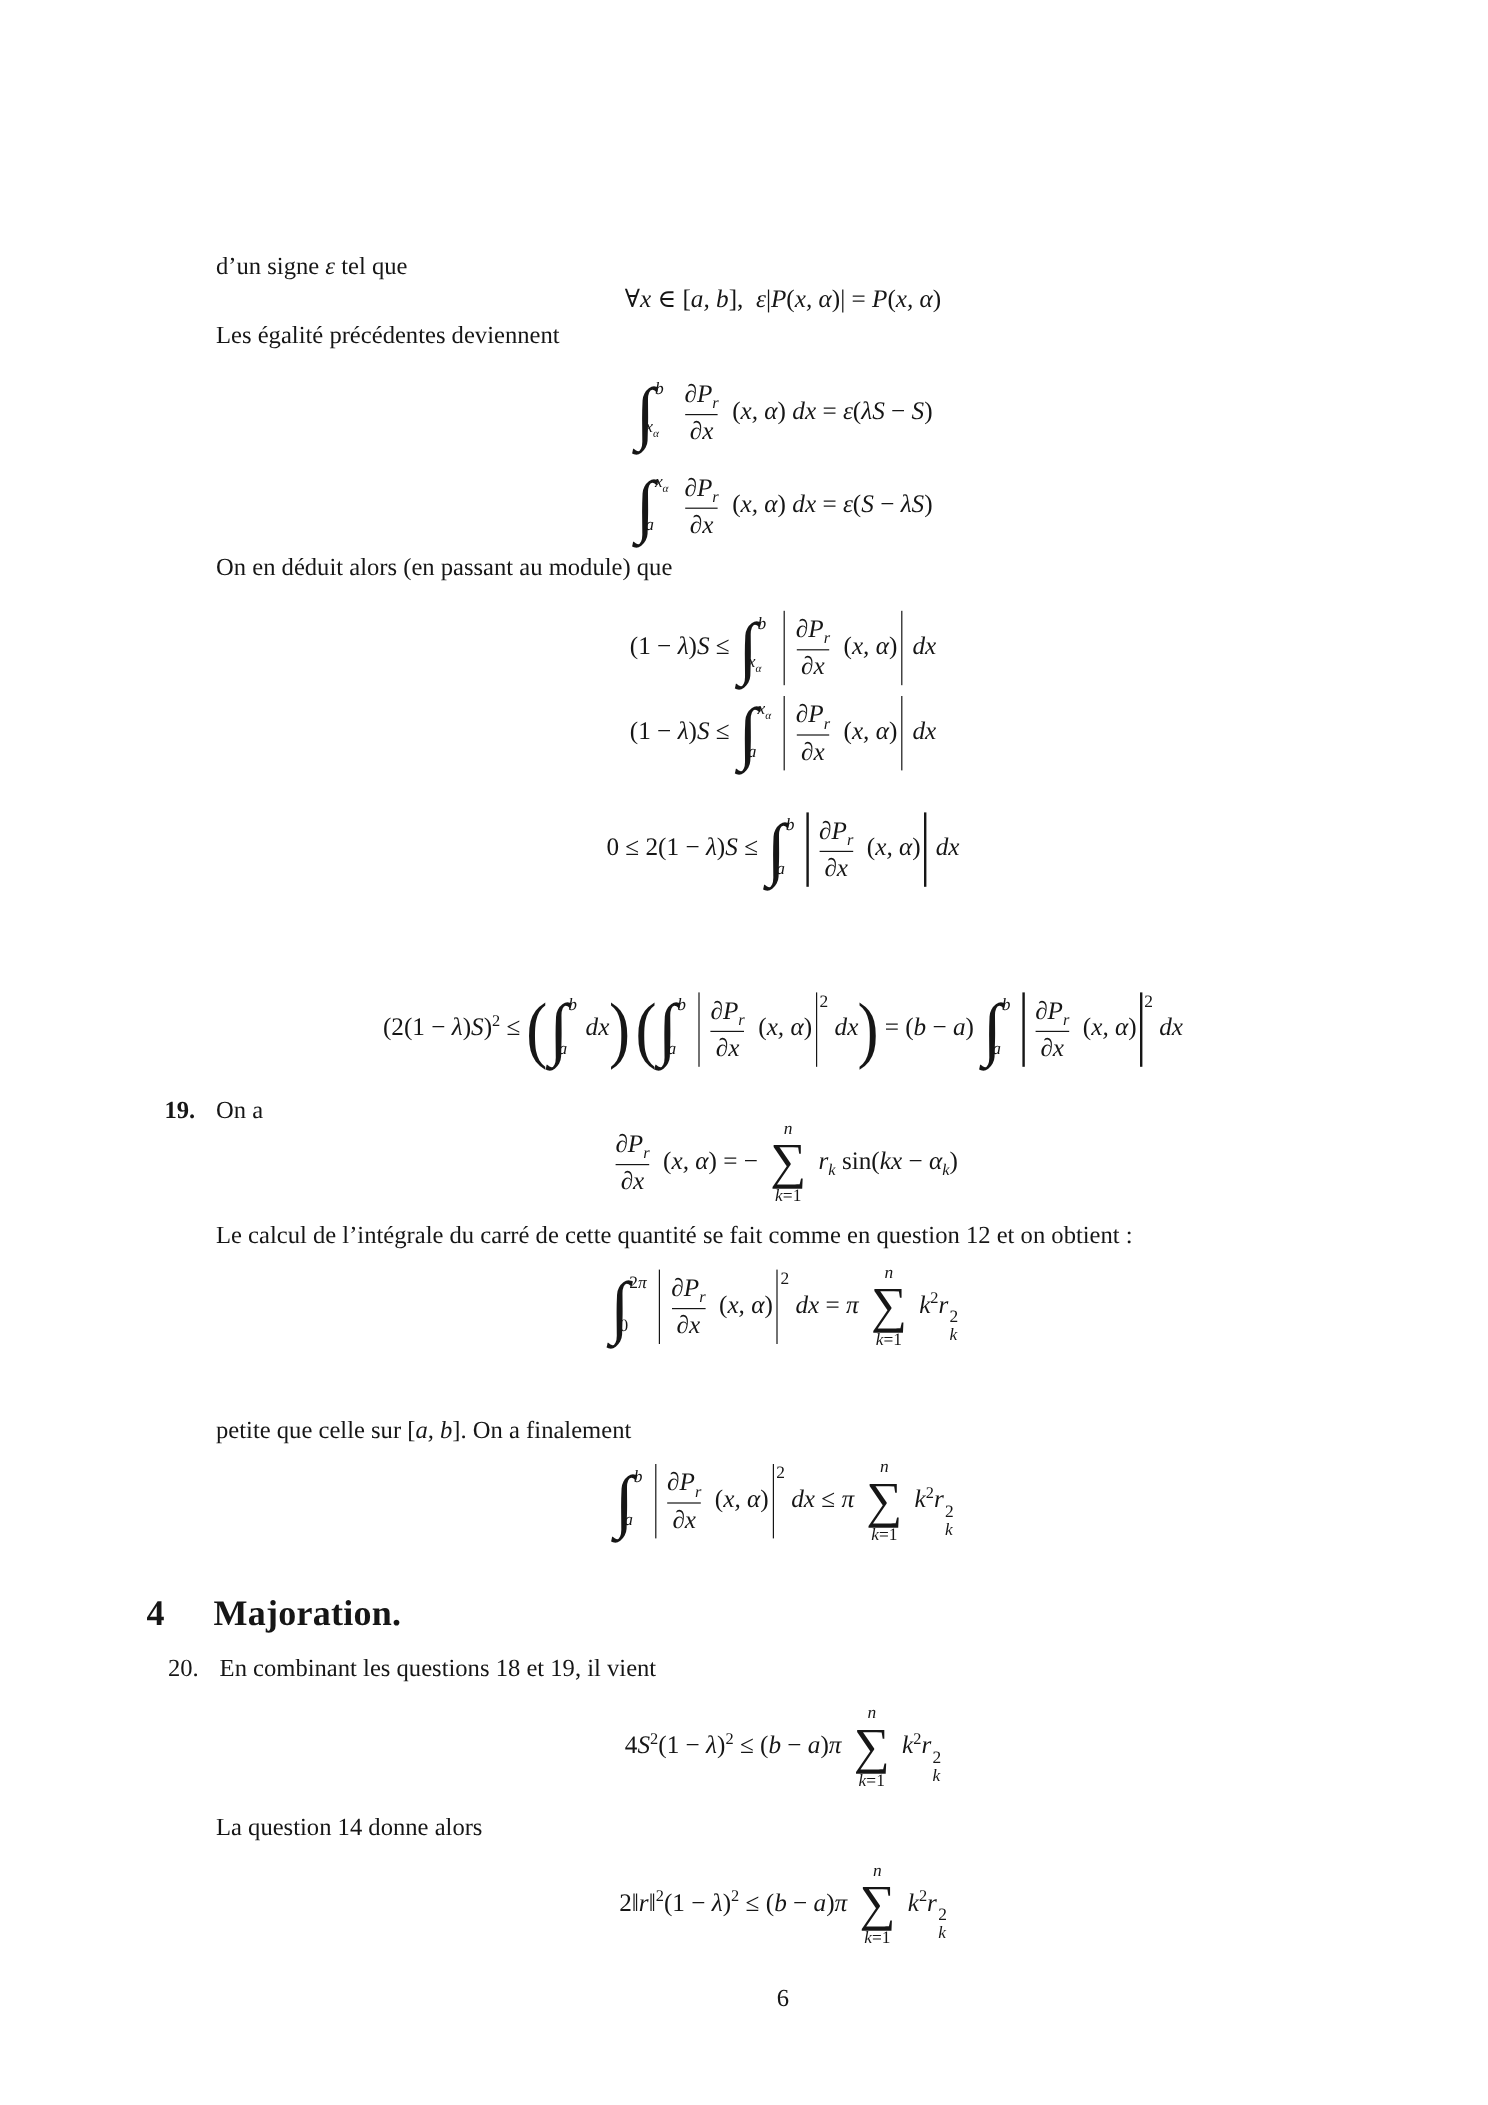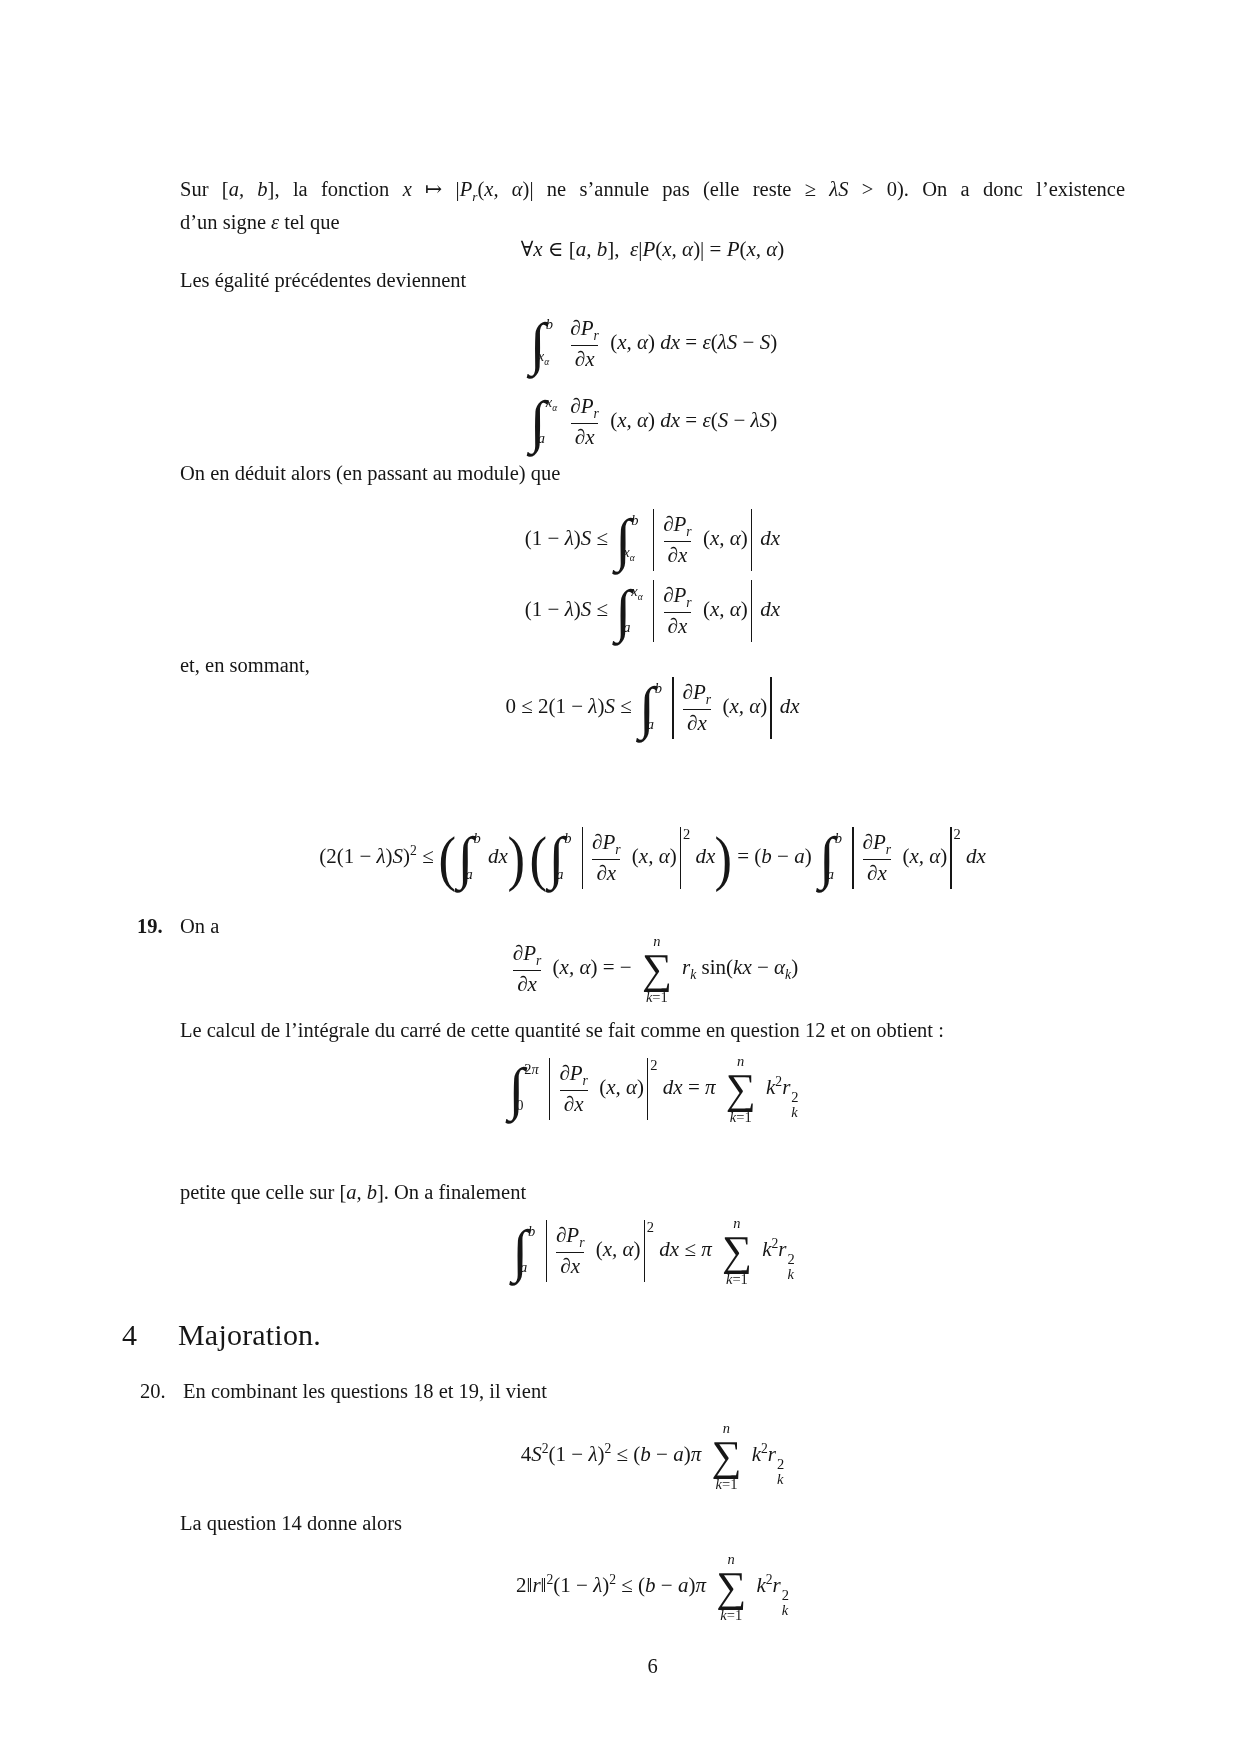--- a/index.html
+++ b/index.html
@@ -45,32 +45,31 @@
   .vbar { display:inline-block; vertical-align:middle; width:1.3px; height:62px;
           background:#161616; margin:0 3px; }
   .hi2 { font-size:14.5px; position:relative; top:-24px; margin-left:-1px; }
   
   .ss { display:inline-flex; flex-direction:column; align-items:flex-start;
         font-size:14.5px; line-height:1.05; vertical-align:-8px; margin-left:1px; }
   
   .bigp { display:inline-block; vertical-align:middle; font-size:62px;
           line-height:1; transform:scaleX(0.85); margin:0 -2px; }
   
-  .sec { position:absolute; left:122px; font-size:30px; font-weight:normal;
-         letter-spacing:0.2px; }
+  .sec { position:absolute; left:122px; font-size:30px; font-weight:bold;
+         letter-spacing:0.2px;margin-top:10px; }
   .secnum { display:inline-block; width:56px; }
   .footer { position:absolute; left:180px; width:945px; text-align:center;
             font-size:20.5px; }
 </style>
 </head>
 <body>
 
 <div class="doc">
 
-  <div class="p just" style="top:174px">Sur [<i>a, b</i>], la fonction <i>x</i> ↦ |<i>P<sub>r</sub></i>(<i>x, α</i>)| ne s’annule pas (elle reste ≥ <i>λS</i> &gt; 0). On a donc l’existence</div>
   <div class="p" style="top:207px">d’un signe <i>ε</i> tel que</div>
 
   <div class="eq" style="top:237px">∀<i>x</i> ∈ [<i>a, b</i>],&nbsp; <i>ε</i>|<i>P</i>(<i>x, α</i>)| = <i>P</i>(<i>x, α</i>)</div>
 
   <div class="p" style="top:265px">Les égalité précédentes deviennent</div>
 
   <div class="eq" style="top:315px"><span class="bint">
         <span class="ig">∫</span>
         <span class="lims">
           <span class="hi"><i>b</i></span>
@@ -107,21 +106,20 @@
         <span class="ig">∫</span>
         <span class="lims">
           <span class="hi"><i>x<sub>α</sub></i></span>
           <span class="lo"><i>a</i></span>
         </span>
       </span> <span class="vbar"></span><span class="frac">
         <span class="fn"><i>∂P<sub>r</sub></i></span>
         <span class="fd"><i>∂x</i></span>
       </span> (<i>x, α</i>)<span class="vbar"></span> <i>dx</i></div>
 
-  <div class="p" style="top:650px">et, en sommant,</div>
 
   <div class="eq" style="top:677px">0 ≤ 2(1 − <i>λ</i>)<i>S</i> ≤ <span class="bint">
         <span class="ig">∫</span>
         <span class="lims">
           <span class="hi"><i>b</i></span>
           <span class="lo"><i>a</i></span>
         </span>
       </span> <span class="vbar"></span><span class="frac">
         <span class="fn"><i>∂P<sub>r</sub></i></span>
         <span class="fd"><i>∂x</i></span>

